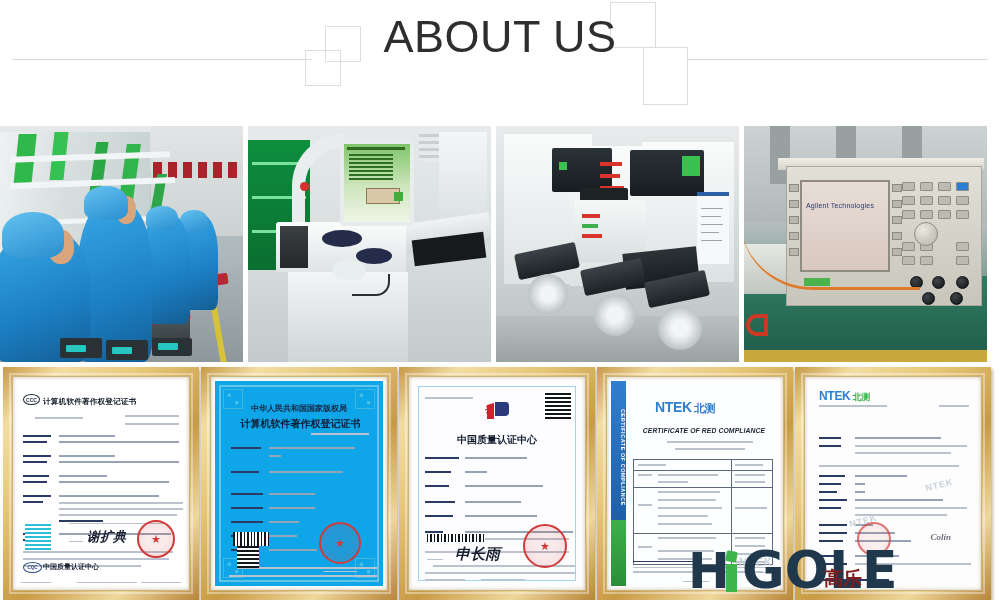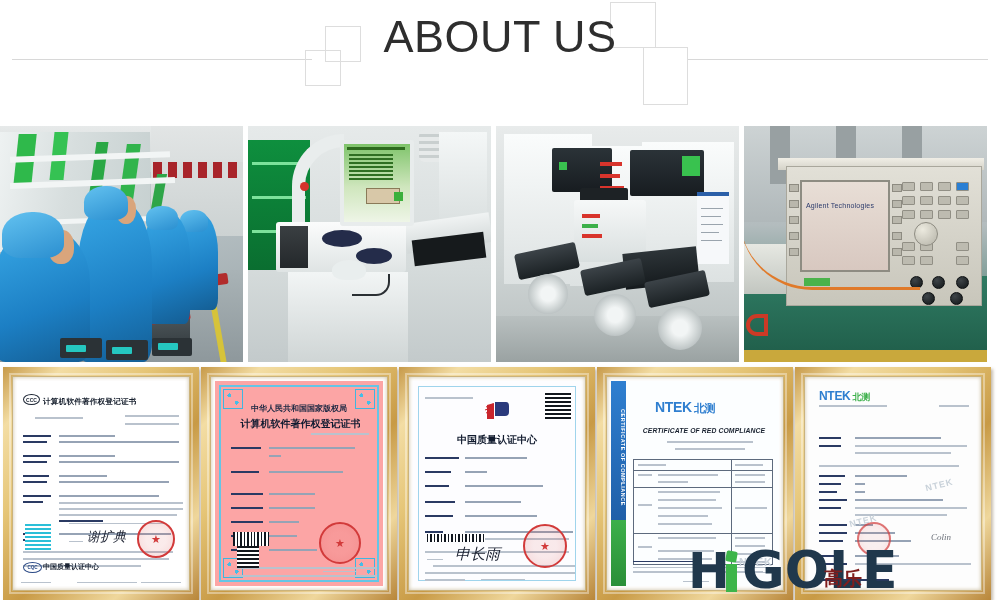--- a/index.html
+++ b/index.html
@@ -238,21 +238,21 @@
      border:1px solid #1b2433; border-radius:50%; font-size:5px; color:#1b2433;
      text-align:center; line-height:10px; font-weight:700; }
   .qr { position:absolute; background:
      repeating-linear-gradient(0deg,#2bbfd8 0 2px,#fff 2px 4px),
      repeating-linear-gradient(90deg,#2bbfd8 0 2px,transparent 2px 4px); }
   .seal { position:absolute; border-radius:50%; border:2px solid #d23a3a;
      background: radial-gradient(circle,rgba(210,58,58,.10) 40%, rgba(210,58,58,.20) 100%); }
   .seal .star { position:absolute; left:50%; top:50%; transform:translate(-50%,-50%);
      color:#d23a3a; font-size:11px; line-height:1; }
   .sig { position:absolute; color:#1a2030; font-family:"Liberation Serif",serif;
-     font-style:italic; font-weight:400; }
+     font-style:italic; font-weight:700; }
   .cqc { position:absolute; left:26px; bottom:14px; font-size:7px; color:#1b2433; font-weight:700; }
   .cqcmark { position:absolute; left:6px; bottom:13px; width:19px; height:11px;
      border:1px solid #2b4a86; border-radius:50%; font-size:4.6px; color:#2b4a86;
      text-align:center; line-height:10px; font-weight:700; }
 
   
   .orn { position:absolute; border:2px solid #29a8d8; }
   .ornc { position:absolute; width:20px; height:20px;
      background: radial-gradient(circle at 30% 30%, #45bde6 2px, transparent 2px),
                  radial-gradient(circle at 70% 70%, #45bde6 2px, transparent 2px);
@@ -536,21 +536,21 @@
           <div class="cqc">中国质量认证中心</div>
           <div class="ln lt" style="left:4px;bottom:3px;width:30px;"></div>
           <div class="ln lt" style="left:60px;bottom:3px;width:60px;"></div>
           <div class="ln lt" style="right:4px;bottom:3px;width:40px;"></div>
         </div>
       </div>
     </div>
 
     <div class="frame">
       <div class="mat">
-        <div class="doc" style="background:#fca5a5;">
+        <div class="doc" style="background:#0ea5e9;">
           <div class="orn" style="left:4px;top:4px;right:4px;bottom:4px;border-color:#63c5e6;"></div>
           <div class="ornc" style="left:8px;top:8px;"></div>
           <div class="ornc" style="right:8px;top:8px;"></div>
           <div class="ornc" style="left:8px;bottom:8px;"></div>
           <div class="ornc" style="right:8px;bottom:8px;"></div>
 
           <div class="c2t1">中华人民共和国国家版权局</div>
           <div class="c2t2">计算机软件著作权登记证书</div>
           <div class="ln lt" style="right:14px;top:52px;width:58px;"></div>
 

